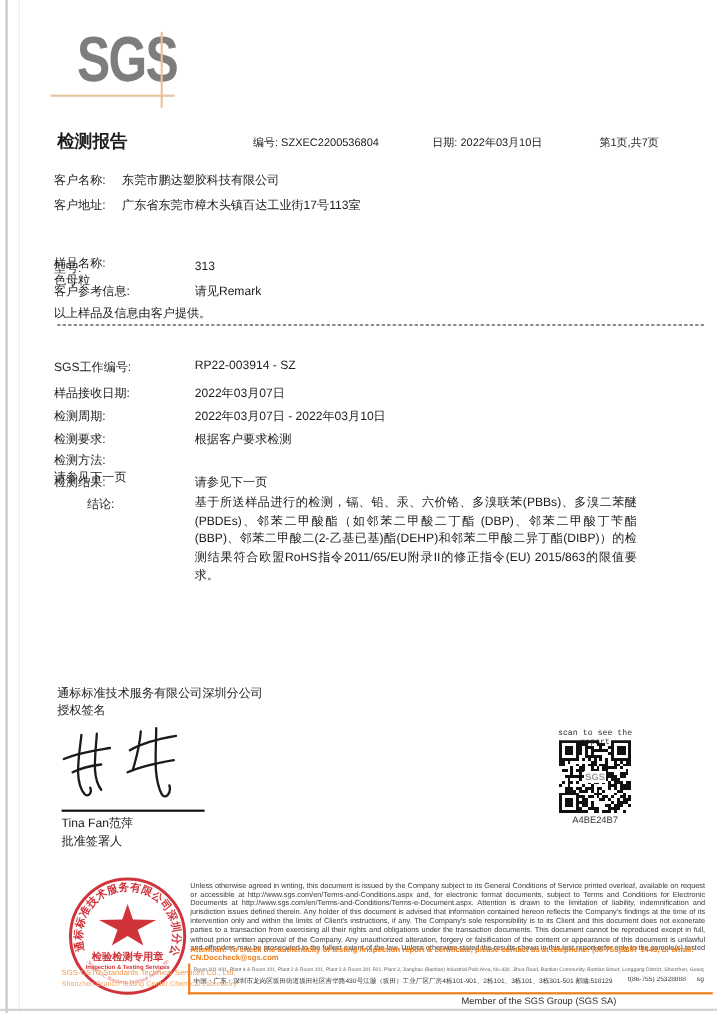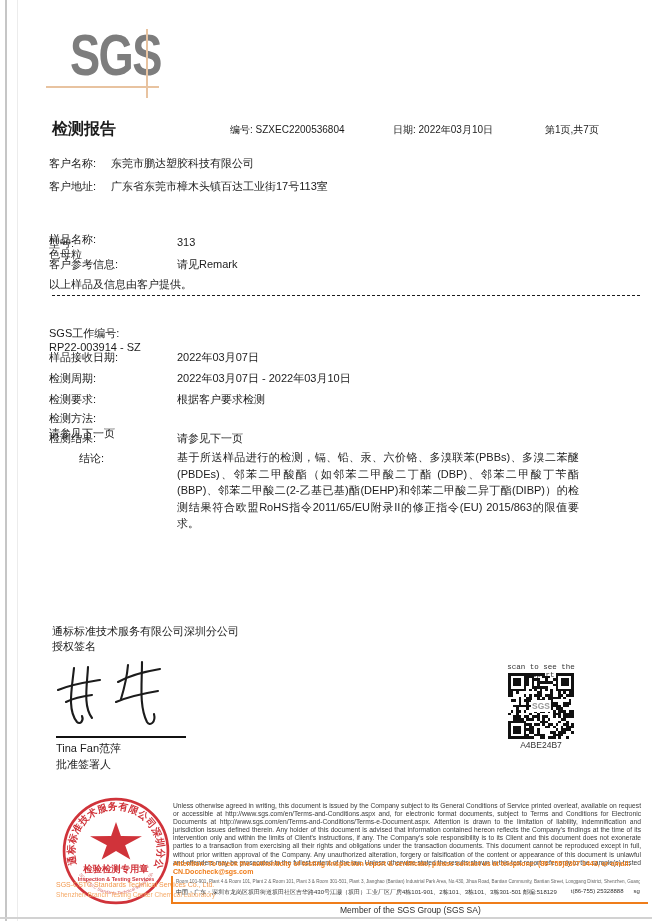--- a/index.html
+++ b/index.html
@@ -43,21 +43,21 @@
   .stamp-co1{left:56px;top:881px;font-size:7px;color:#f2984d;white-space:nowrap;}
   .stamp-co2{left:56px;top:891px;font-size:6.6px;color:#f5aa68;white-space:nowrap;}
   .legal{left:173px;top:802px;width:468px;font-size:6.7px;line-height:8.1px;color:#3a3a3a;text-align:justify;}
   .attention{left:173px;top:860px;width:468px;font-size:7px;line-height:8.4px;color:#ef7d1a;font-weight:bold;}
   .addr-en{left:176px;top:879px;width:464px;font-size:4.6px;color:#666;display:flex;white-space:nowrap;overflow:hidden;}
   .addr-cn{left:176px;top:888px;width:464px;font-size:6px;color:#333;display:flex;white-space:nowrap;overflow:hidden;}
   .addr-cn .tel{margin-left:14px;}
   .addr-cn .mail{margin-left:10px;}
   .foot-vline{left:171px;top:876px;width:2px;height:28px;background:#ef7d1a;}
   .foot-hline{left:171px;top:902px;width:477px;height:2px;background:#ef7d1a;}
-  .member{left:340px;top:905px;width:300px;text-align:left;font-size:8.5px;color:#2d2d2d;}
+  .member{left:340px;top:905px;width:300px;text-align:center;font-size:8.5px;color:#2d2d2d;}
 </style>
 </head>
 <body>
 
 <div class="abs edge-left"></div>
 <div class="abs edge-left2"></div>
 <div class="abs edge-bottom"></div>
 
 <div class="abs logo">SGS</div>
 <div class="abs logo-hline"></div>
@@ -87,21 +87,21 @@
 <div class="row w-wide" style="top:257px;">
   <span class="lbl">客户参考信息:</span>
   <span class="val">请见Remark</span>
 </div>
 <div class="row" style="top:277px;align-items:center;">
   <span>以上样品及信息由客户提供。</span>
 </div>
 
 <div class="abs dash-sep"></div>
 
-<div class="row w-wide" style="top:326px;flex-direction:column;">
+<div class="row w-wide" style="top:326px;">
   <span class="lbl">SGS工作编号:</span>
   <span class="val">RP22-003914 - SZ</span>
 </div>
 <div class="row w-wide" style="top:350px;">
   <span class="lbl">样品接收日期:</span>
   <span class="val">2022年03月07日</span>
 </div>
 <div class="row w-wide" style="top:371px;">
   <span class="lbl">检测周期:</span>
   <span class="val">2022年03月07日 - 2022年03月10日</span>

